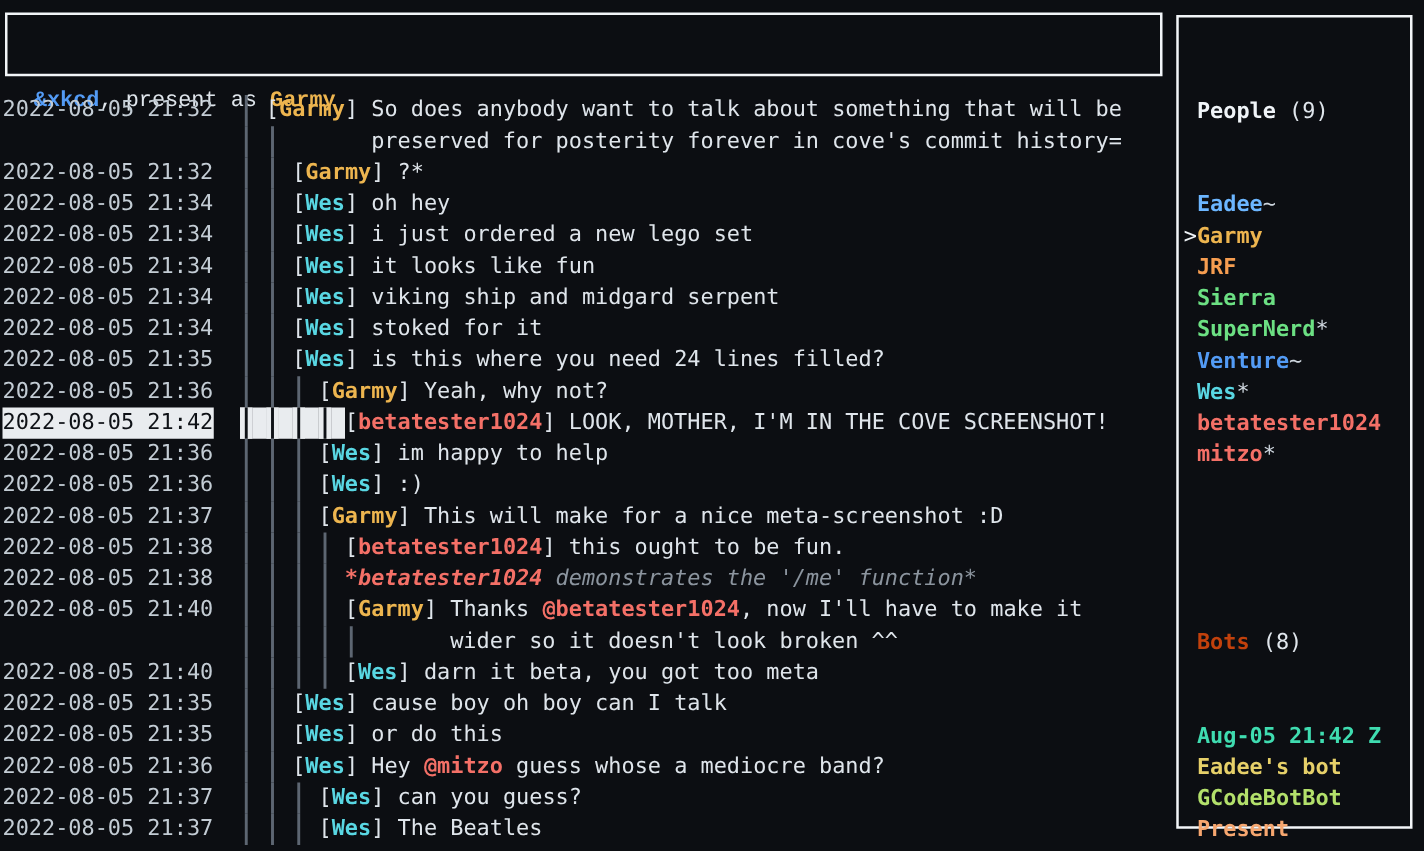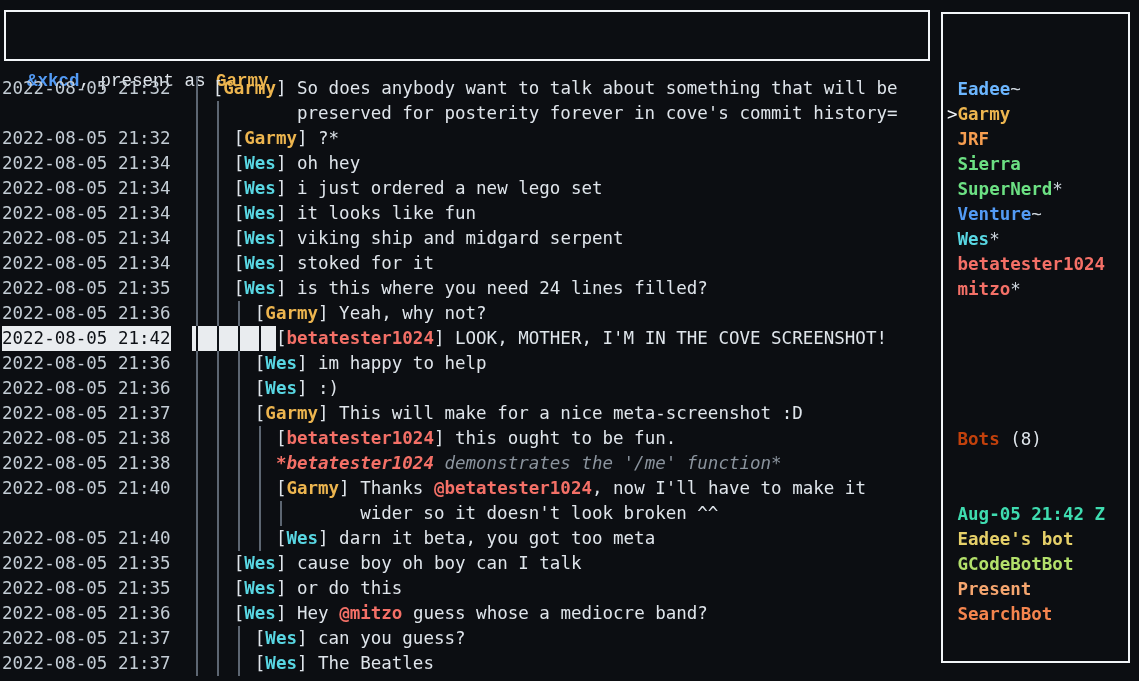--- a/index.html
+++ b/index.html
@@ -60,17 +60,18 @@
     <div class="row" style="top: 501px;"><span class="ts" style="color: rgb(195, 204, 212);"></span><span class="cell"></span><span class="cell"></span><span class="cell" style="background: linear-gradient(to right, transparent calc(50% - 1px), rgb(93, 102, 114) calc(50% - 1px), rgb(93, 102, 114) calc(50% + 1px), transparent calc(50% + 1px)), transparent;"></span><span class="cell"></span><span class="cell" style="background: linear-gradient(to right, transparent calc(50% - 1px), rgb(93, 102, 114) calc(50% - 1px), rgb(93, 102, 114) calc(50% + 1px), transparent calc(50% + 1px)), transparent;"></span><span class="cell"></span><span class="cell" style="background: linear-gradient(to right, transparent calc(50% - 1px), rgb(93, 102, 114) calc(50% - 1px), rgb(93, 102, 114) calc(50% + 1px), transparent calc(50% + 1px)), transparent;"></span><span class="cell"></span><span class="cell" style="background: linear-gradient(to right, transparent calc(50% - 1px), rgb(93, 102, 114) calc(50% - 1px), rgb(93, 102, 114) calc(50% + 1px), transparent calc(50% + 1px)), transparent;"></span><span class="cell"></span><span class="cell" style="background: linear-gradient(to right, transparent calc(50% - 1px), rgb(93, 102, 114) calc(50% - 1px), rgb(93, 102, 114) calc(50% + 1px), transparent calc(50% + 1px)), transparent;"></span><span class="cell"></span><span class="cell"></span><span class="cell"></span><span class="cell"></span><span class="cell"></span><span class="cell"></span><span class="cell"></span><span style="color: rgb(223, 229, 235);">wider so it doesn't look broken ^^</span></div>
     <div class="row" style="top: 526px;"><span class="ts" style="color: rgb(195, 204, 212);">2022-08-05 21:40</span><span class="cell"></span><span class="cell"></span><span class="cell" style="background: linear-gradient(to right, transparent calc(50% - 1px), rgb(93, 102, 114) calc(50% - 1px), rgb(93, 102, 114) calc(50% + 1px), transparent calc(50% + 1px)), transparent;"></span><span class="cell"></span><span class="cell" style="background: linear-gradient(to right, transparent calc(50% - 1px), rgb(93, 102, 114) calc(50% - 1px), rgb(93, 102, 114) calc(50% + 1px), transparent calc(50% + 1px)), transparent;"></span><span class="cell"></span><span class="cell" style="background: linear-gradient(to right, transparent calc(50% - 1px), rgb(93, 102, 114) calc(50% - 1px), rgb(93, 102, 114) calc(50% + 1px), transparent calc(50% + 1px)), transparent;"></span><span class="cell"></span><span class="cell" style="background: linear-gradient(to right, transparent calc(50% - 1px), rgb(93, 102, 114) calc(50% - 1px), rgb(93, 102, 114) calc(50% + 1px), transparent calc(50% + 1px)), transparent;"></span><span class="cell"></span><span style="color: rgb(223, 229, 235);">[</span><span class="b" style="color: rgb(89, 215, 227);">Wes</span><span style="color: rgb(223, 229, 235);">] darn it beta, you got too meta</span></div>
     <div class="row" style="top: 551px;"><span class="ts" style="color: rgb(195, 204, 212);">2022-08-05 21:35</span><span class="cell"></span><span class="cell"></span><span class="cell" style="background: linear-gradient(to right, transparent calc(50% - 1px), rgb(93, 102, 114) calc(50% - 1px), rgb(93, 102, 114) calc(50% + 1px), transparent calc(50% + 1px)), transparent;"></span><span class="cell"></span><span class="cell" style="background: linear-gradient(to right, transparent calc(50% - 1px), rgb(93, 102, 114) calc(50% - 1px), rgb(93, 102, 114) calc(50% + 1px), transparent calc(50% + 1px)), transparent;"></span><span class="cell"></span><span style="color: rgb(223, 229, 235);">[</span><span class="b" style="color: rgb(89, 215, 227);">Wes</span><span style="color: rgb(223, 229, 235);">] cause boy oh boy can I talk</span></div>
     <div class="row" style="top: 576px;"><span class="ts" style="color: rgb(195, 204, 212);">2022-08-05 21:35</span><span class="cell"></span><span class="cell"></span><span class="cell" style="background: linear-gradient(to right, transparent calc(50% - 1px), rgb(93, 102, 114) calc(50% - 1px), rgb(93, 102, 114) calc(50% + 1px), transparent calc(50% + 1px)), transparent;"></span><span class="cell"></span><span class="cell" style="background: linear-gradient(to right, transparent calc(50% - 1px), rgb(93, 102, 114) calc(50% - 1px), rgb(93, 102, 114) calc(50% + 1px), transparent calc(50% + 1px)), transparent;"></span><span class="cell"></span><span style="color: rgb(223, 229, 235);">[</span><span class="b" style="color: rgb(89, 215, 227);">Wes</span><span style="color: rgb(223, 229, 235);">] or do this</span></div>
     <div class="row" style="top: 601px;"><span class="ts" style="color: rgb(195, 204, 212);">2022-08-05 21:36</span><span class="cell"></span><span class="cell"></span><span class="cell" style="background: linear-gradient(to right, transparent calc(50% - 1px), rgb(93, 102, 114) calc(50% - 1px), rgb(93, 102, 114) calc(50% + 1px), transparent calc(50% + 1px)), transparent;"></span><span class="cell"></span><span class="cell" style="background: linear-gradient(to right, transparent calc(50% - 1px), rgb(93, 102, 114) calc(50% - 1px), rgb(93, 102, 114) calc(50% + 1px), transparent calc(50% + 1px)), transparent;"></span><span class="cell"></span><span style="color: rgb(223, 229, 235);">[</span><span class="b" style="color: rgb(89, 215, 227);">Wes</span><span style="color: rgb(223, 229, 235);">] Hey </span><span class="b" style="color: rgb(244, 112, 103);">@mitzo</span><span style="color: rgb(223, 229, 235);"> guess whose a mediocre band?</span></div>
     <div class="row" style="top: 626px;"><span class="ts" style="color: rgb(195, 204, 212);">2022-08-05 21:37</span><span class="cell"></span><span class="cell"></span><span class="cell" style="background: linear-gradient(to right, transparent calc(50% - 1px), rgb(93, 102, 114) calc(50% - 1px), rgb(93, 102, 114) calc(50% + 1px), transparent calc(50% + 1px)), transparent;"></span><span class="cell"></span><span class="cell" style="background: linear-gradient(to right, transparent calc(50% - 1px), rgb(93, 102, 114) calc(50% - 1px), rgb(93, 102, 114) calc(50% + 1px), transparent calc(50% + 1px)), transparent;"></span><span class="cell"></span><span class="cell" style="background: linear-gradient(to right, transparent calc(50% - 1px), rgb(93, 102, 114) calc(50% - 1px), rgb(93, 102, 114) calc(50% + 1px), transparent calc(50% + 1px)), transparent;"></span><span class="cell"></span><span style="color: rgb(223, 229, 235);">[</span><span class="b" style="color: rgb(89, 215, 227);">Wes</span><span style="color: rgb(223, 229, 235);">] can you guess?</span></div>
     <div class="row" style="top: 651px;"><span class="ts" style="color: rgb(195, 204, 212);">2022-08-05 21:37</span><span class="cell"></span><span class="cell"></span><span class="cell" style="background: linear-gradient(to right, transparent calc(50% - 1px), rgb(93, 102, 114) calc(50% - 1px), rgb(93, 102, 114) calc(50% + 1px), transparent calc(50% + 1px)), transparent;"></span><span class="cell"></span><span class="cell" style="background: linear-gradient(to right, transparent calc(50% - 1px), rgb(93, 102, 114) calc(50% - 1px), rgb(93, 102, 114) calc(50% + 1px), transparent calc(50% + 1px)), transparent;"></span><span class="cell"></span><span class="cell" style="background: linear-gradient(to right, transparent calc(50% - 1px), rgb(93, 102, 114) calc(50% - 1px), rgb(93, 102, 114) calc(50% + 1px), transparent calc(50% + 1px)), transparent;"></span><span class="cell"></span><span style="color: rgb(223, 229, 235);">[</span><span class="b" style="color: rgb(89, 215, 227);">Wes</span><span style="color: rgb(223, 229, 235);">] The Beatles</span></div>
   </div>
 
 <div class="sidebar">
+  <div class="sideline"><span class="pfx"> </span><span class="b" style="color:#f0f4f8">People</span><span> (9)</span></div>
   <div id="people-list"><div class="sideline"><span class="pfx" style="color: rgb(240, 244, 248);"> </span><span class="b" style="color: rgb(108, 182, 255);">Eadee</span><span style="color: rgb(205, 213, 221);">~</span></div><div class="sideline"><span class="pfx" style="color: rgb(240, 244, 248);">&gt;</span><span class="b" style="color: rgb(237, 181, 79);">Garmy</span></div><div class="sideline"><span class="pfx" style="color: rgb(240, 244, 248);"> </span><span class="b" style="color: rgb(246, 157, 80);">JRF</span></div><div class="sideline"><span class="pfx" style="color: rgb(240, 244, 248);"> </span><span class="b" style="color: rgb(108, 224, 131);">Sierra</span></div><div class="sideline"><span class="pfx" style="color: rgb(240, 244, 248);"> </span><span class="b" style="color: rgb(108, 224, 131);">SuperNerd</span><span style="color: rgb(205, 213, 221);">*</span></div><div class="sideline"><span class="pfx" style="color: rgb(240, 244, 248);"> </span><span class="b" style="color: rgb(83, 155, 245);">Venture</span><span style="color: rgb(205, 213, 221);">~</span></div><div class="sideline"><span class="pfx" style="color: rgb(240, 244, 248);"> </span><span class="b" style="color: rgb(89, 215, 227);">Wes</span><span style="color: rgb(205, 213, 221);">*</span></div><div class="sideline"><span class="pfx" style="color: rgb(240, 244, 248);"> </span><span class="b" style="color: rgb(244, 112, 103);">betatester1024</span></div><div class="sideline"><span class="pfx" style="color: rgb(240, 244, 248);"> </span><span class="b" style="color: rgb(244, 112, 103);">mitzo</span><span style="color: rgb(205, 213, 221);">*</span></div></div>
   <div class="sidespacer"></div>
   <div class="sideline"><span class="pfx"> </span><span class="b" style="color:#c2410c">Bots</span><span> (8)</span></div>
   <div id="bots-list"><div class="sideline"><span class="pfx" style="color: rgb(240, 244, 248);"> </span><span class="b" style="color: rgb(63, 220, 176);">Aug-05 21:42 Z</span></div><div class="sideline"><span class="pfx" style="color: rgb(240, 244, 248);"> </span><span class="b" style="color: rgb(230, 208, 105);">Eadee's bot</span></div><div class="sideline"><span class="pfx" style="color: rgb(240, 244, 248);"> </span><span class="b" style="color: rgb(179, 224, 107);">GCodeBotBot</span></div><div class="sideline"><span class="pfx" style="color: rgb(240, 244, 248);"> </span><span class="b" style="color: rgb(246, 166, 111);">Present</span></div><div class="sideline"><span class="pfx" style="color: rgb(240, 244, 248);"> </span><span class="b" style="color: rgb(245, 133, 78);">SearchBot</span></div></div>
 </div>
 
 </body></html>

